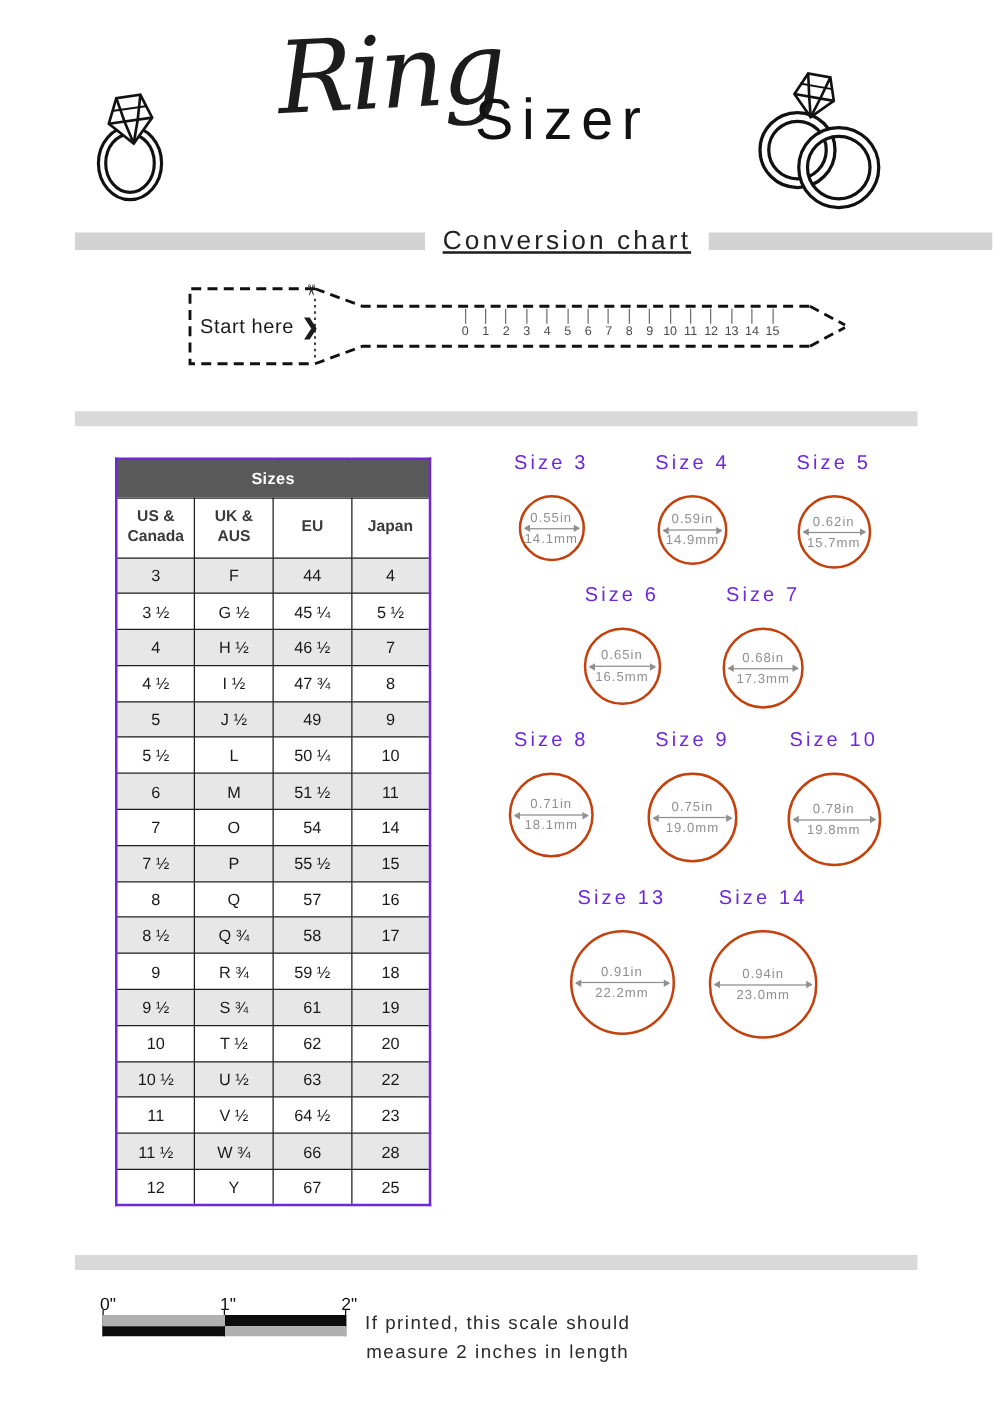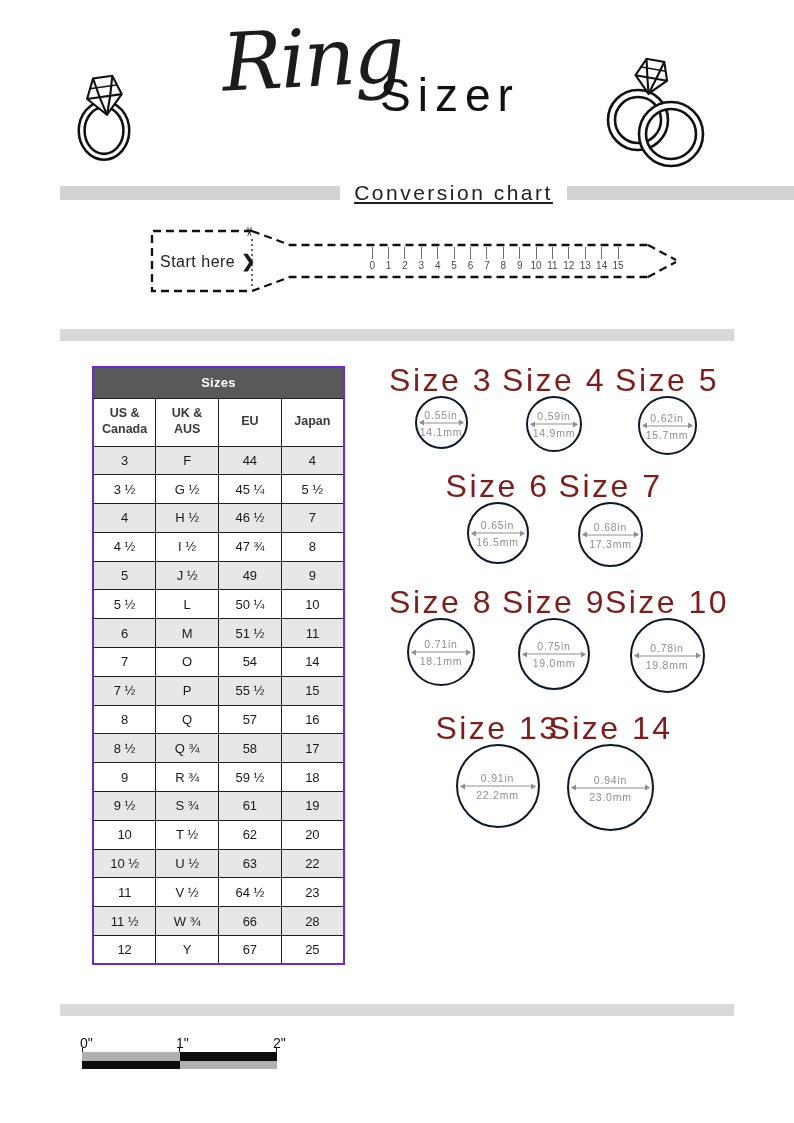--- a/index.html
+++ b/index.html
@@ -44,22 +44,22 @@
   .col-us { width:64px; } .col-uk { width:64px; } .col-eu { width:62px; } .col-jp { width:63px; }
 
   
   .ring-sizes-panel { position:absolute; left:368px; top:362px; width:372px; display:flex; flex-direction:column; }
   .circle-row { display:flex; justify-content:center; }
   .circle-row.m1 { margin-bottom:13px; }
   .circle-row.m2 { margin-bottom:17px; }
   .circle-row.m3 { margin-bottom:17px; }
   .circle-row.m4 { margin-bottom:26px; }
   .circle-item { width:113px; display:flex; flex-direction:column; align-items:center; }
-  .circle-item .size-label { font-size:32px; letter-spacing:2.5px; color:#7f1d1d; white-space:nowrap; height:30px; }
-  .ring-circle { border:2px solid #0f172a; border-radius:50%; background:#fff; position:relative; margin-top:4px; }
+  .circle-item .size-label { font-size:16px; letter-spacing:2.5px; color:#6d28d9; white-space:nowrap; height:30px; }
+  .ring-circle { border:2px solid #c2410c; border-radius:50%; background:#fff; position:relative; margin-top:4px; }
   .measure { position:absolute; left:3px; right:3px; top:50%; transform:translateY(-50%); text-align:center; font-size:10.5px; letter-spacing:0.8px; color:#8f8f8f; }
   .measure .in { display:block; margin-bottom:2px; }
   .measure .mm { display:block; margin-top:2px; }
   .measure .arrow-line { position:relative; display:block; height:1px; background:#8f8f8f; }
   .measure .arrow-line::before, .measure .arrow-line::after { content:""; position:absolute; top:-2.5px; width:0; height:0; border-top:3px solid transparent; border-bottom:3px solid transparent; }
   .measure .arrow-line::before { left:-1px; border-right:5px solid #8f8f8f; }
   .measure .arrow-line::after  { right:-1px; border-left:5px solid #8f8f8f; }
 
   
   .footer-scale { position:absolute; left:80px; top:1035px; width:620px; height:55px; }
@@ -443,15 +443,19 @@
     <span class="scale-mark m2">2"</span>
     <span class="scale-tick t0"></span>
     <span class="scale-tick t1"></span>
     <span class="scale-tick t2"></span>
     <div class="scale-bar">
       <div class="seg-a"></div>
       <div class="seg-b"></div>
       <div class="seg-b"></div>
       <div class="seg-a"></div>
     </div>
+    <div class="scale-note">
+      <div>If printed, this scale should</div>
+      <div>measure 2 inches in length</div>
+    </div>
   </div>
 
 </div>
 
 </body></html>

